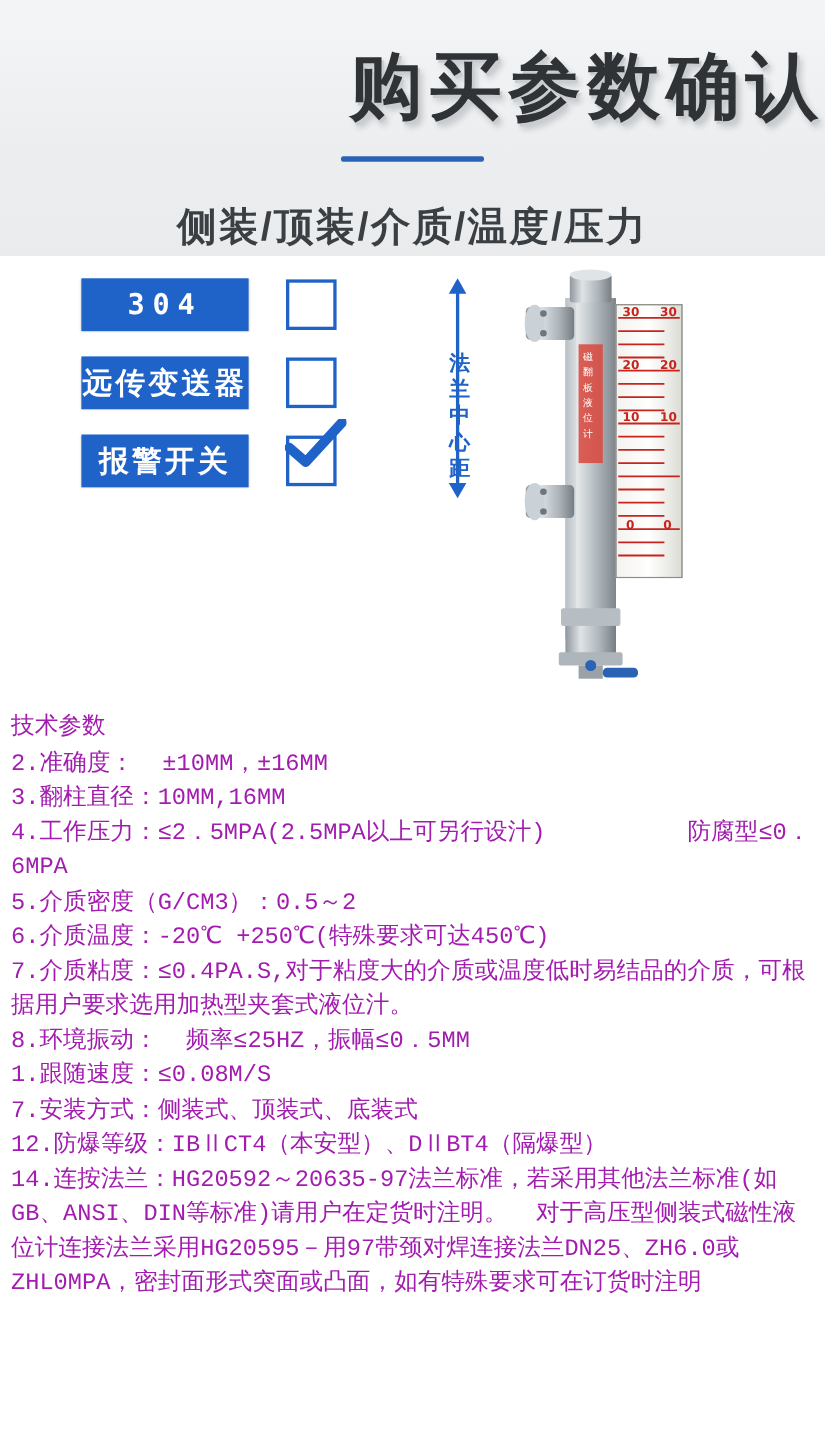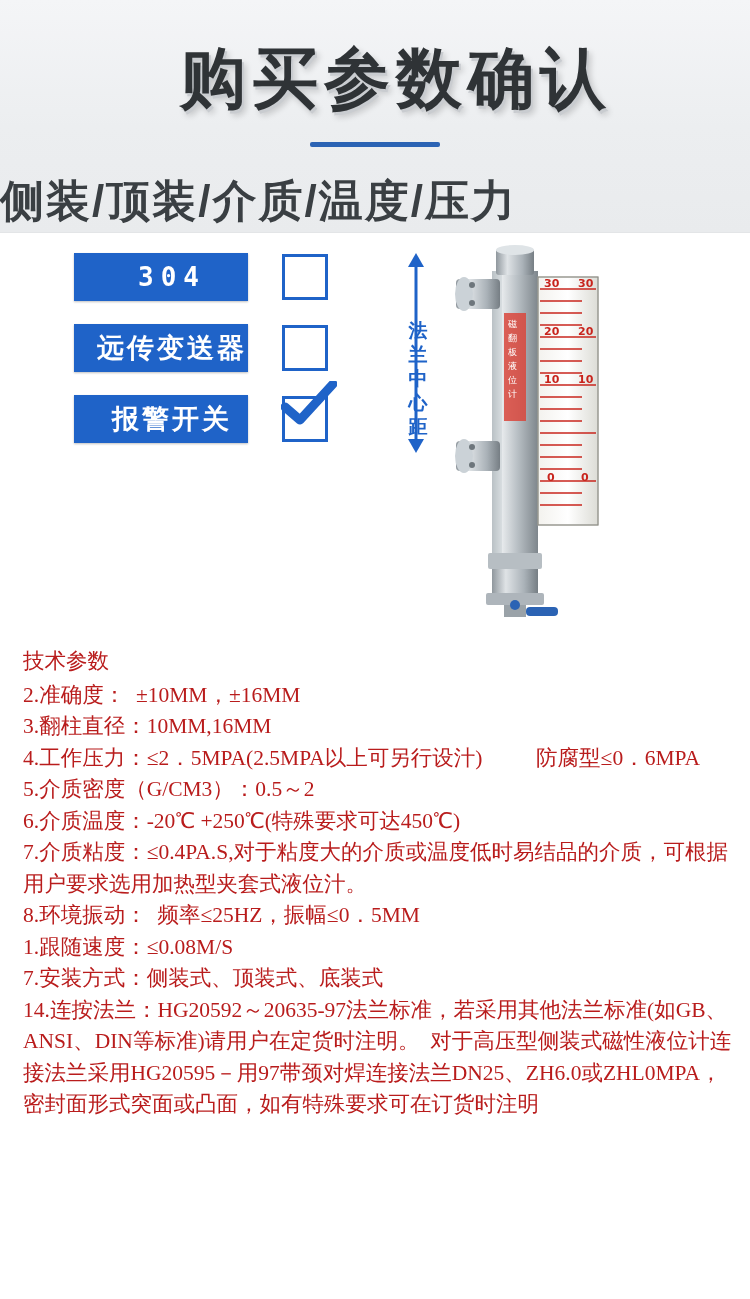--- a/index.html
+++ b/index.html
@@ -15,60 +15,59 @@
   
   .header{
     position:relative;
     height:232px;
     background:linear-gradient(180deg,#f4f5f7 0%,#eceef0 55%,#e9ebed 100%);
     border-bottom:1px solid #e3e5e7;
   }
   .title-main{
     position:absolute;
     top:34px;left:0;right:0;
-    text-align:center;
+    text-align:right;
     font-size:66px;
     font-weight:bold;
     letter-spacing:6px;
     color:#2f3336;
     font-family:"DejaVu Sans","Liberation Sans",sans-serif;
     text-shadow:2px 3px 0 #c9ccd0, 4px 5px 6px rgba(0,0,0,0.18);
     margin-left:42px;
   }
   .title-rule{
     position:absolute;
     top:142px;left:50%;transform:translateX(-50%);
     width:130px;height:5px;background:#2b63b4;border-radius:2px;
   }
   .title-sub{
     position:absolute;
-    top:172px;left:0;right:0;
-    text-align:left;
-    font-size:44px;
+    top:182px;left:0;right:0;
+    text-align:center;
+    font-size:36px;
     font-weight:bold;
     letter-spacing:2px;
     color:#3a3f43;
   }
 
   
   .mid{position:relative;height:405px;background:#fff;}
 
   
   .options{position:absolute;left:74px;top:20px;}
   .opt-row{display:flex;align-items:center;height:48px;margin-bottom:23px;}
   .opt-label{
     width:152px;height:48px;
     background:#1f63c8;
     color:#ffffff;
     font-size:27px;
     font-weight:bold;
     letter-spacing:3px;
     display:flex;align-items:center;justify-content:center;
     box-shadow:0 1px 2px rgba(0,0,0,0.25);
-    padding-left:22px;
   }
   .opt-label.mono{letter-spacing:7px;font-family:"DejaVu Sans Mono","Liberation Mono",monospace;font-size:26px;}
   .opt-box{
     position:relative;
     margin-left:34px;
     width:40px;height:40px;
     border:3px solid #1f63c8;
     background:#fff;
   }
   .opt-box .check{
@@ -84,30 +83,30 @@
     position:absolute;left:22px;top:66px;
     width:26px;
     font-size:19px;
     line-height:24px;
     color:#1f63c8;
     font-weight:bold;
     text-align:center;
   }
 
   
-  .gauge{position:absolute;left:452px;top:8px;width:250px;height:390px;}
+  .gauge{position:absolute;left:474px;top:8px;width:250px;height:390px;}
 
   
   .specs{
     position:relative;
-    padding:8px 10px 26px 23px;
+    padding:8px 10px 26px 10px;
     font-size:21.5px;
     line-height:31.5px;
-    color:#b91c1c;
-    font-family:Liberation Serif, serif;
+    color:#a21caf;
+    font-family:Liberation Mono, monospace;
   }
   .specs .line{ white-space:pre-wrap; }
   .specs .heading{margin-bottom:2px;}
 </style>
 </head>
 <body>
 
 <div class="page">
 
   <div class="header">
@@ -252,16 +251,17 @@
     <div class="line heading">技术参数</div>
     <div class="line">2.准确度：  ±10MM，±16MM</div>
     <div class="line">3.翻柱直径：10MM,16MM</div>
     <div class="line">4.工作压力：≤2．5MPA(2.5MPA以上可另行设汁)          防腐型≤0．6MPA</div>
     <div class="line">5.介质密度（G/CM3）：0.5～2</div>
     <div class="line">6.介质温度：-20℃ +250℃(特殊要求可达450℃)</div>
     <div class="line">7.介质粘度：≤0.4PA.S,对于粘度大的介质或温度低时易结品的介质，可根据用户要求选用加热型夹套式液位汁。</div>
     <div class="line">8.环境振动：  频率≤25HZ，振幅≤0．5MM</div>
     <div class="line">1.跟随速度：≤0.08M/S</div>
     <div class="line">7.安装方式：侧装式、顶装式、底装式</div>
+    <div class="line">12.防爆等级：IBⅡCT4（本安型）、DⅡBT4（隔爆型）</div>
     <div class="line">14.连按法兰：HG20592～20635-97法兰标准，若采用其他法兰标准(如GB、ANSI、DIN等标准)请用户在定货时注明。  对于高压型侧装式磁性液位计连接法兰采用HG20595－用97带颈对焊连接法兰DN25、ZH6.0或ZHL0MPA，密封面形式突面或凸面，如有特殊要求可在订货时注明</div>
   </div>
 
 </div>
 
 </body></html>

